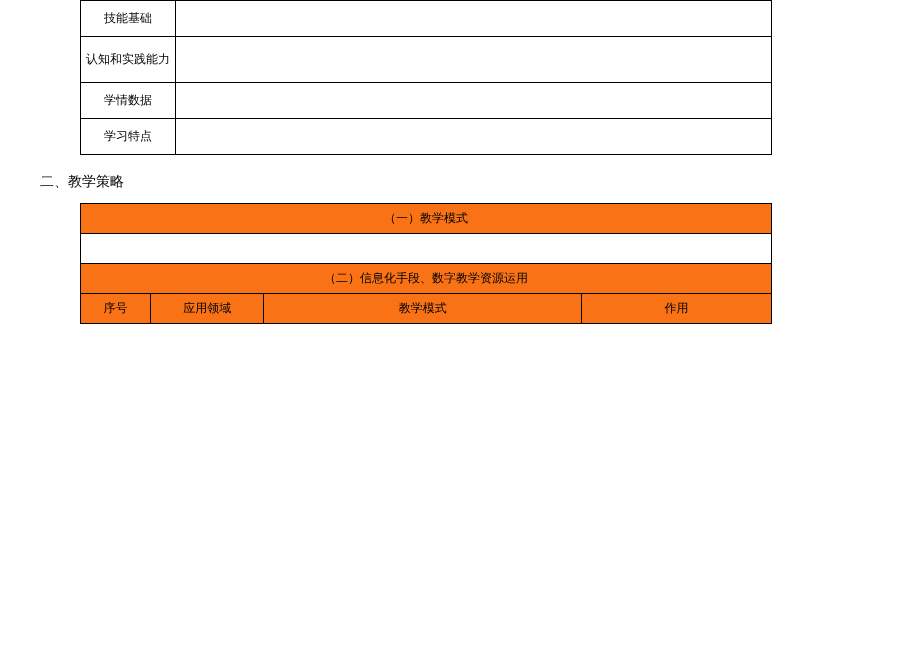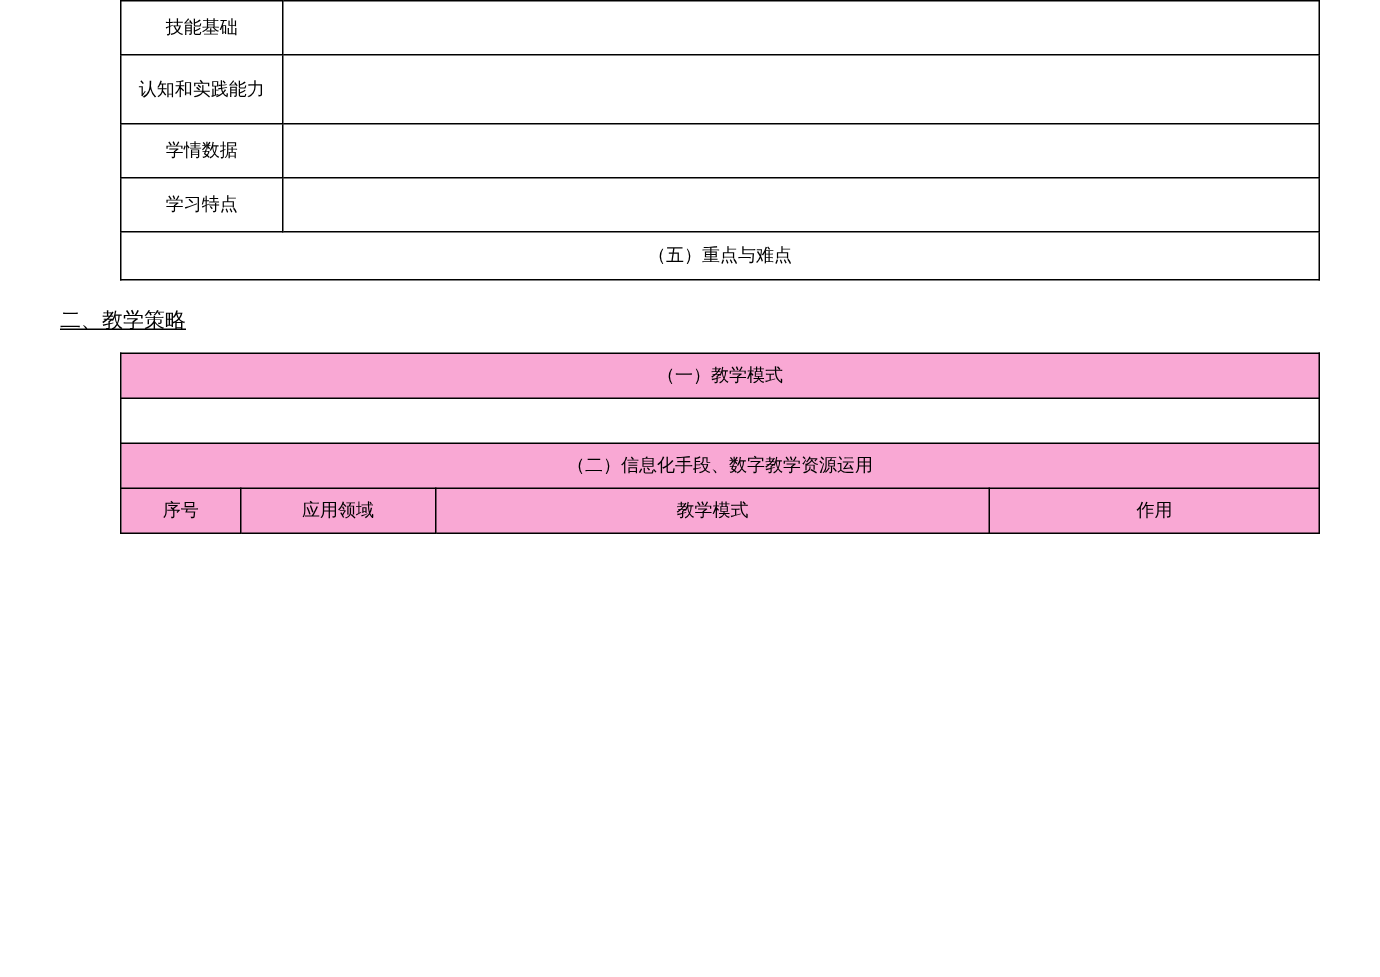--- a/index.html
+++ b/index.html
@@ -13,21 +13,21 @@
       background: #ffffff;
       color: #000000;
       padding: 0;
       width: 920px;
     }
     .page {
       padding: 0;
     }
     table {
       border-collapse: collapse;
-      width: 800px;
+      width: 692px;
       margin-left: 80px;
     }
     td {
       border: 1px solid #000000;
       padding: 0;
       text-align: center;
       vertical-align: middle;
       font-size: 12px;
     }
     .label-cell {
@@ -39,32 +39,31 @@
       height: 46px;
     }
     .content-cell {
       width: 692px;
     }
     .section-header {
       height: 32px;
       font-size: 12px;
     }
     .green-header {
-      background-color: #f9a8d4;
+      background-color: #f97316;
       height: 30px;
     }
     .empty-row {
       height: 30px;
     }
     .section-title {
       font-size: 14px;
       margin-left: 40px;
       margin-top: 18px;
       margin-bottom: 12px;
-      text-decoration: underline;
     }
     .col-seq {
       width: 80px;
     }
     .col-field {
       width: 130px;
     }
     .col-name {
       width: 370px;
     }
@@ -87,23 +86,20 @@
       <td class="content-cell"></td>
     </tr>
     <tr>
       <td class="label-cell">学情数据</td>
       <td class="content-cell"></td>
     </tr>
     <tr>
       <td class="label-cell">学习特点</td>
       <td class="content-cell"></td>
     </tr>
-    <tr>
-      <td colspan="2" class="section-header">（五）重点与难点</td>
-    </tr>
   </tbody>
     </table>
 
   <div class="section-title">二、教学策略</div>
 
   <table>
     <tbody>
         <tr>
       <td colspan="4" class="green-header">（一）教学模式</td>
     </tr>

